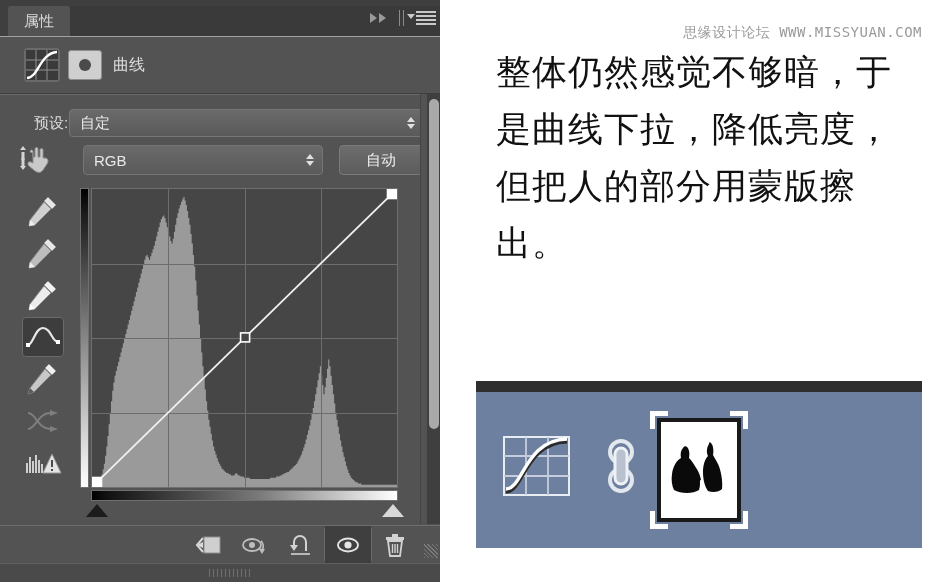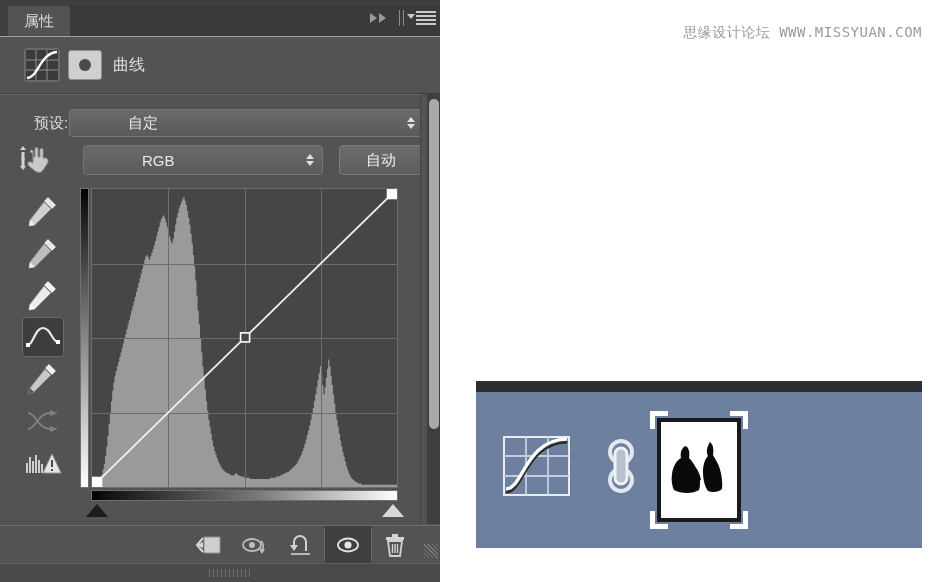--- a/index.html
+++ b/index.html
@@ -82,21 +82,21 @@
     border-top:1px solid #6a6a6a;
   }
 
   .preset-row{position:absolute;left:14px;top:14px;width:410px;height:28px;}
   .lbl-preset{position:absolute;left:0;top:5px;color:#dcdcdc;font-size:15px;margin-left:20px;}
   .combo{
     position:absolute;
     background:linear-gradient(#6a6a6a,#5a5a5a);
     border:1px solid #767676;border-radius:4px;
     box-sizing:border-box;color:#e8e8e8;font-size:15px;
-    display:flex;align-items:center;padding-left:48px;
+    display:flex;align-items:center;
   }
   .combo span.val{padding-left:10px;}
   .combo .arrows{
     position:absolute;right:8px;top:50%;transform:translateY(-50%);
     display:flex;flex-direction:column;align-items:center;gap:2px;
   }
   .combo .arrows .up{width:0;height:0;border-left:4px solid transparent;border-right:4px solid transparent;border-bottom:5px solid #e0e0e0;}
   .combo .arrows .dn{width:0;height:0;border-left:4px solid transparent;border-right:4px solid transparent;border-top:5px solid #e0e0e0;}
 
   #preset-combo{left:55px;top:0;width:355px;height:28px;}
@@ -460,20 +460,21 @@
 
   <div class="grip">
     <div class="grip-lines"></div>
   </div>
 </div>
 
 <div id="right-pane">
 
   <div class="watermark">思缘设计论坛 WWW.MISSYUAN.COM</div>
 
+  <div class="caption">整体仍然感觉不够暗，于是曲线下拉，降低亮度，但把人的部分用蒙版擦出。</div>
 
 </div>
 
 <div id="layer-row">
   <div class="layer-thumb-curve">
     <svg width="67" height="60" viewBox="0 0 67 60">
       <rect x="1" y="1" width="65" height="58" fill="#6e809f" stroke="#e8ecf3" stroke-width="2"></rect>
       <g stroke="#c6cede" stroke-width="1.8">
         <line x1="1" y1="20" x2="66" y2="20"></line>
         <line x1="1" y1="40" x2="66" y2="40"></line>

